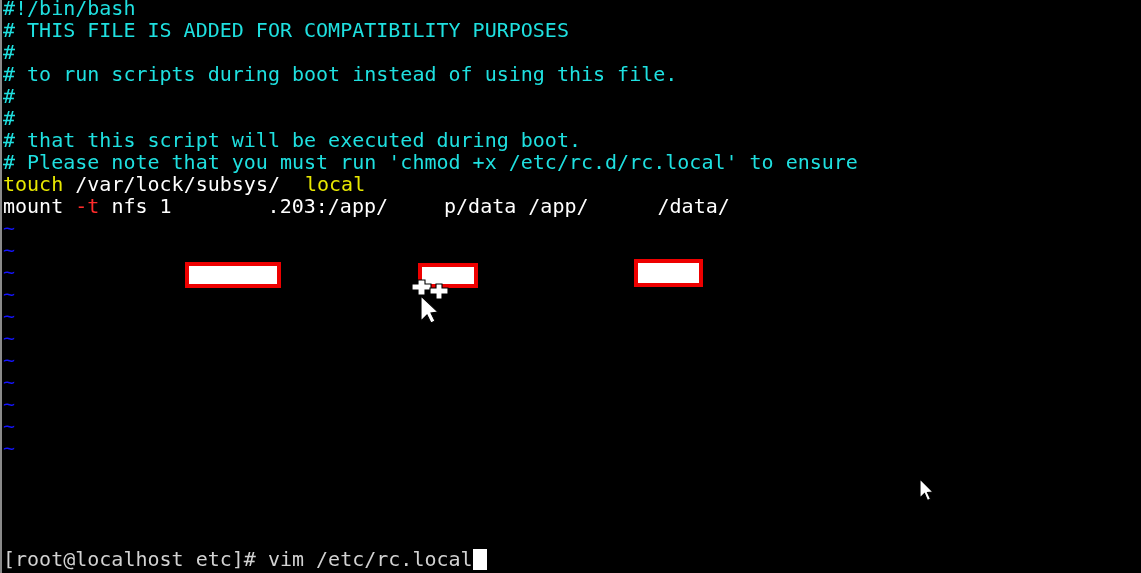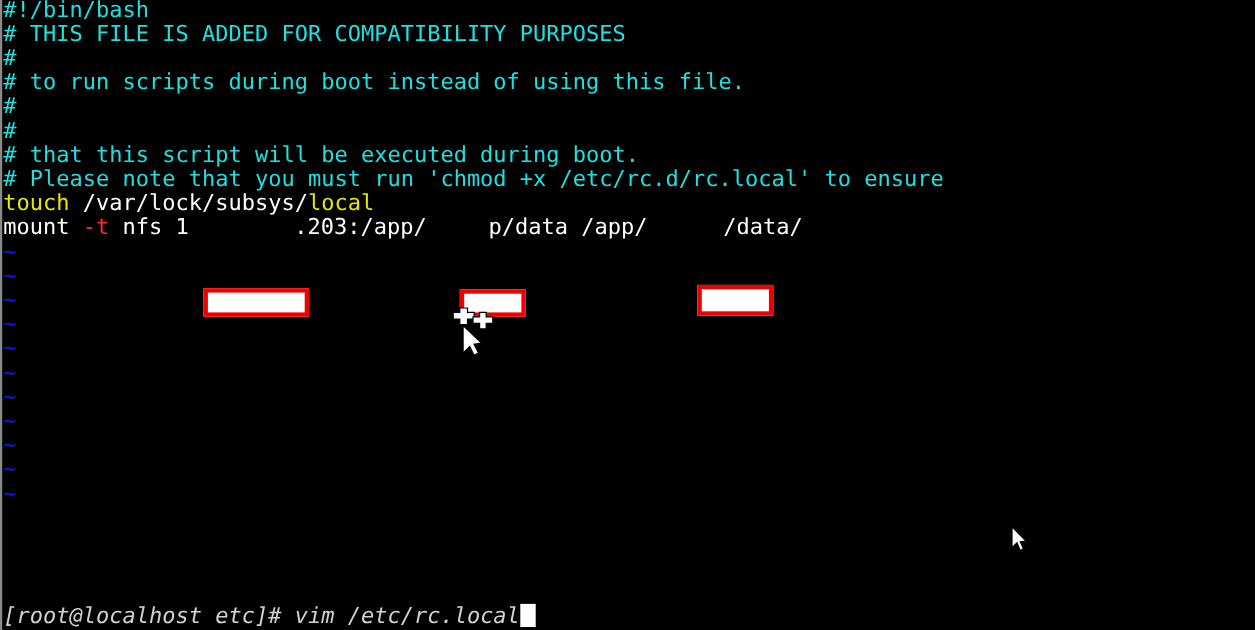--- a/index.html
+++ b/index.html
@@ -48,34 +48,33 @@
     white-space: pre;
     padding-left: 3px;
     color: #c8c8c8;
   }
 
   .comment  { color: #1fe0e0; }
   .tilde    { color: #1414ff; }
   .cmd      { color: #e8e800; }
   .plain    { color: #ffffff; }
   .flag     { color: #ff2b2b; }
-  .arg      { color: #e8e800; }
+  .arg      { color: #e8e800; margin-left: 25px; }
 
   
   #status-line {
     position: absolute;
     left: 0;
     bottom: 2px;
     height: 24px;
     line-height: 24px;
     font-size: 20px;
     white-space: pre;
     padding-left: 3px;
     color: #d2d2d2;
-    font-style: italic;
   }
   #block-cursor {
     display: inline-block;
     width: 14px;
     height: 21px;
     background: #ffffff;
     vertical-align: -4px;
   }
 
   

